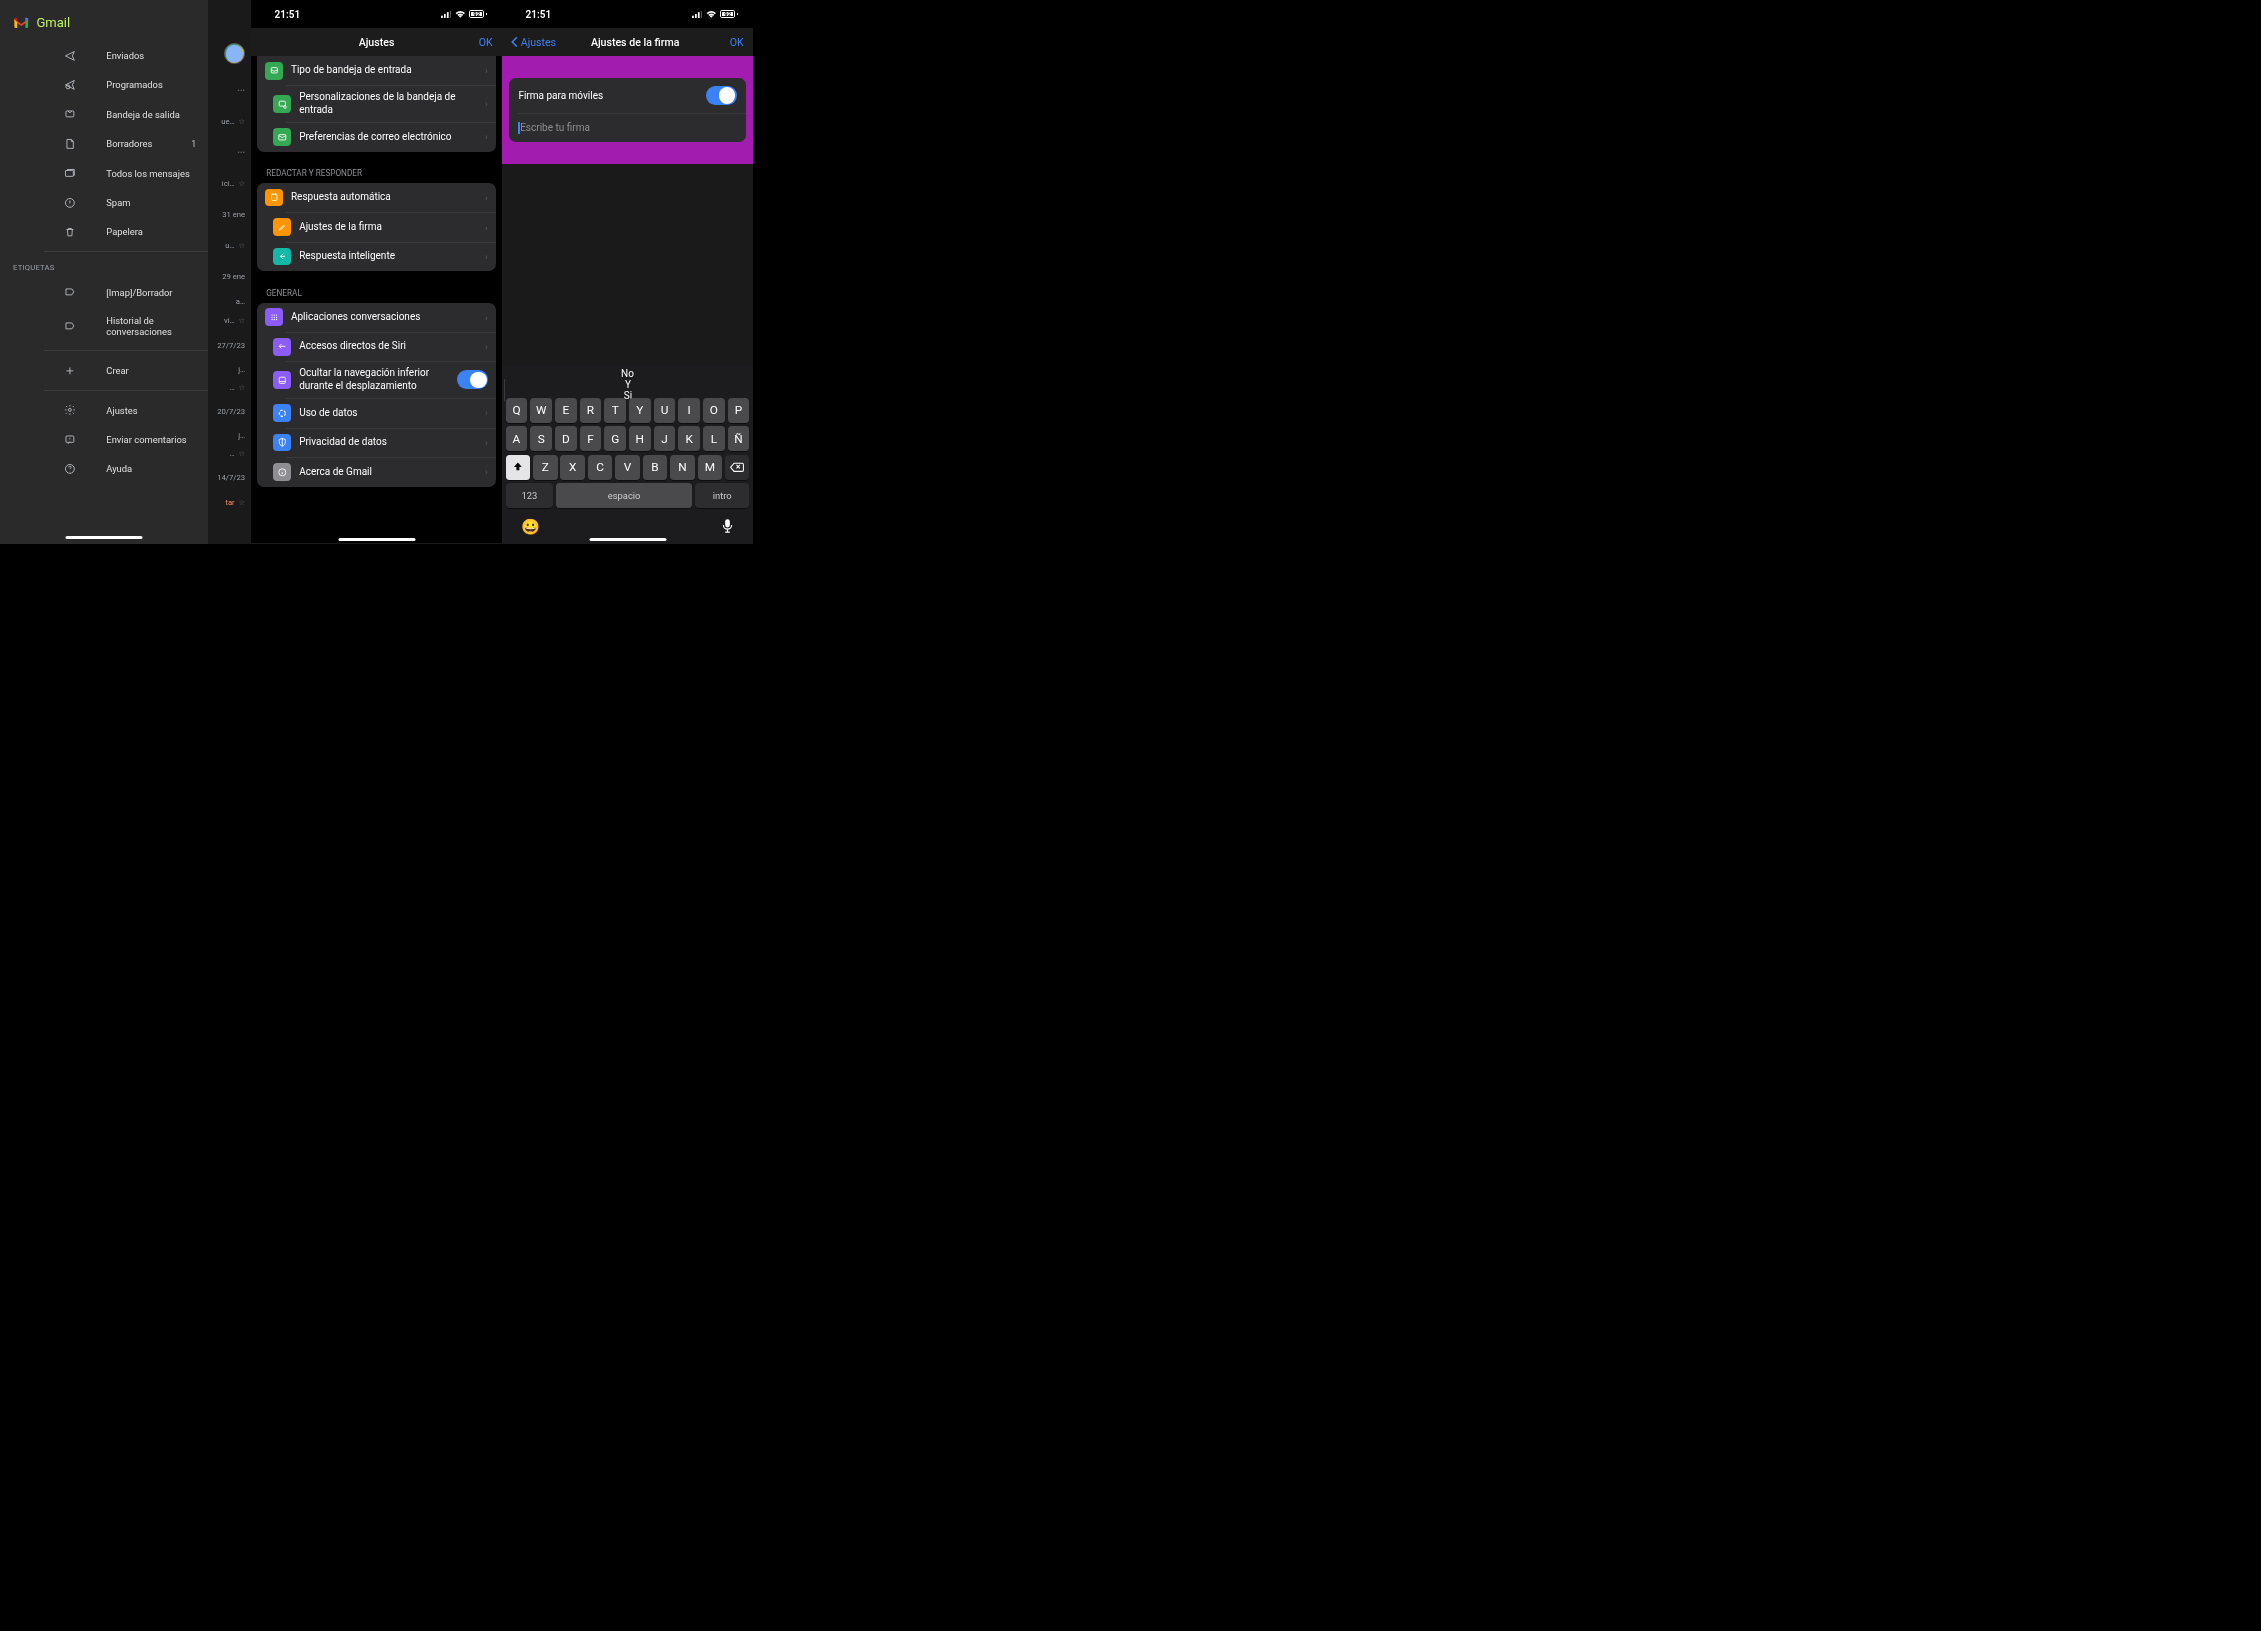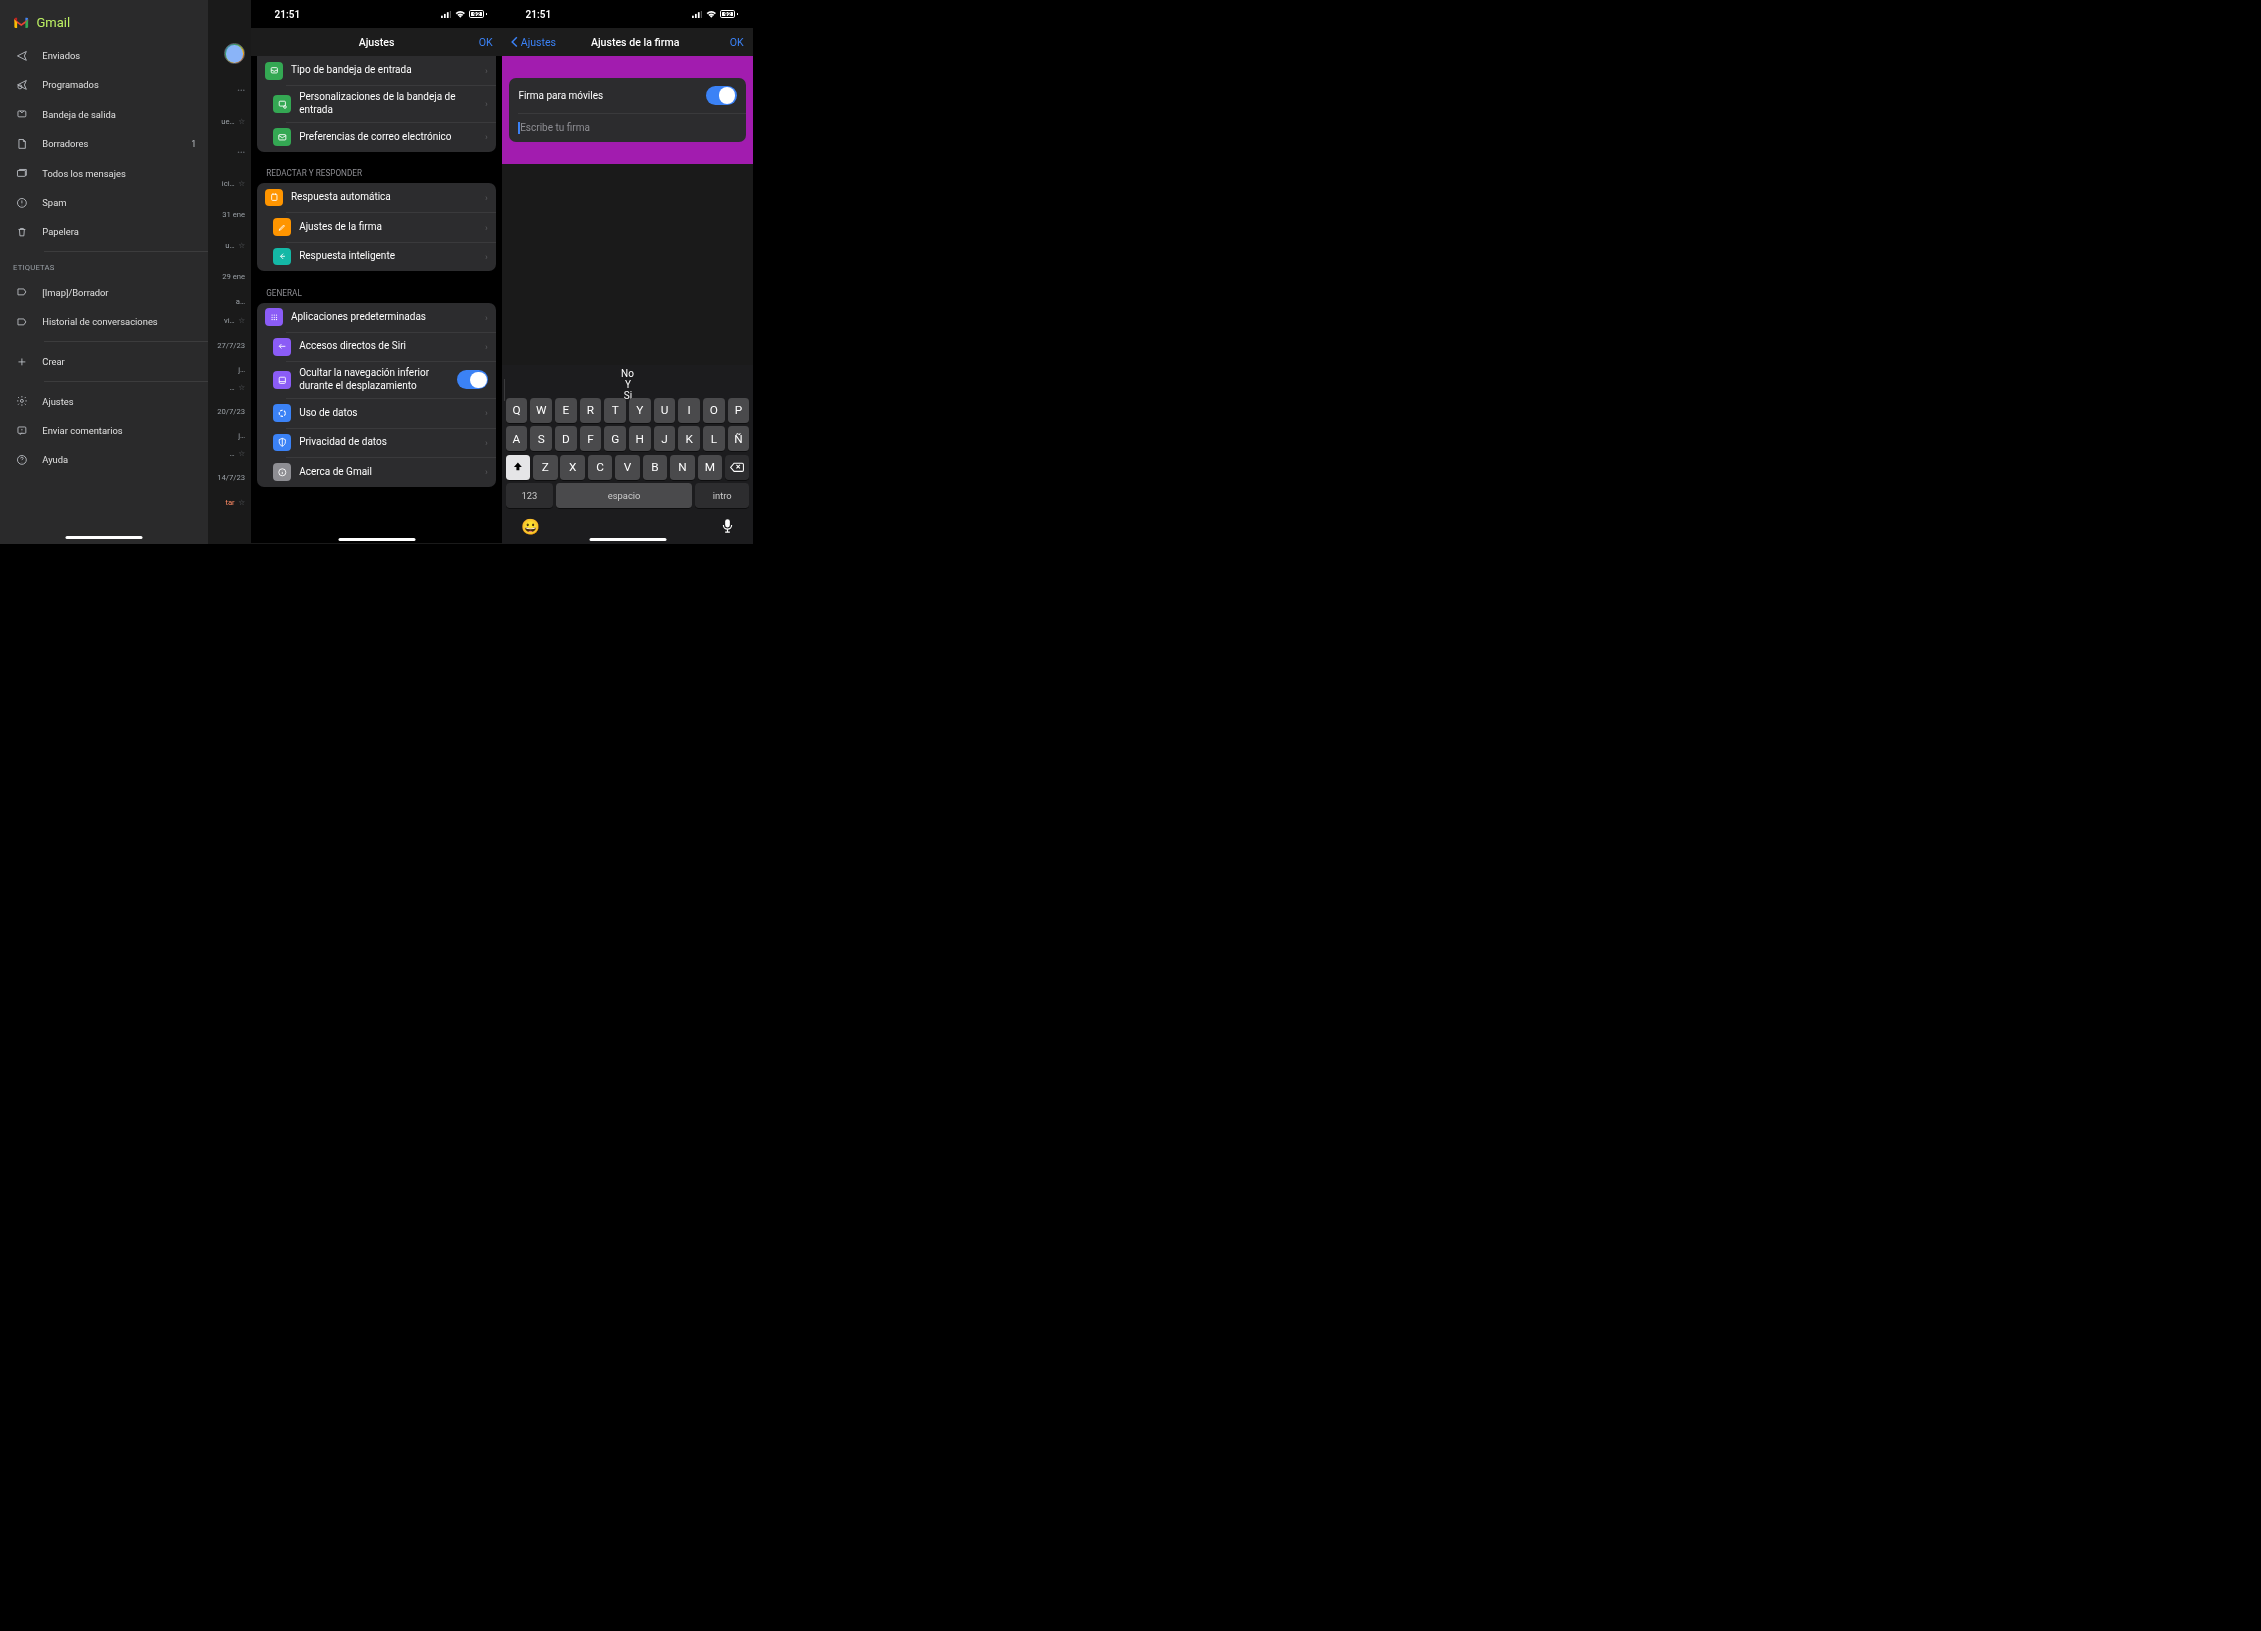--- a/index.html
+++ b/index.html
@@ -8,21 +8,21 @@
   .panel1 { width: 251px; display: flex; }
   .panel2 { width: 251px; }
   .panel3 { width: 251px; }
 
   
   .drawer { background: #2a2a2b; width: 208px; height: 100%; display: flex; flex-direction: column; position: relative; z-index:2;}
   .drawer-header { display: flex; align-items: center; gap: 7px; padding: 15.3px 13px 10.6px 13px; }
   .gmail-logo { width: 16.5px; height: 13px; }
   .drawer-title { font-size: 13px; color: #bef264; font-weight: 400; }
   .drawer-list { flex: 1; overflow: hidden; }
-  .drawer-item { display: flex; align-items: center; gap: 14px; padding: 8.2px 11.8px 8.2px 15.3px; color: #e0e0e0; font-size: 9.4px; }
+  .drawer-item { display: flex; align-items: center; gap: 30px; padding: 8.2px 11.8px 8.2px 15.3px; color: #e0e0e0; font-size: 9.4px; margin-left: 48px; }
   .drawer-item .icn { width: 13px; height: 13px; display: flex; align-items: center; justify-content: center; color:#bdc1c6;}
   .drawer-item .lbl { flex: 1; }
   .drawer-item .cnt { color: #bdc1c6; font-size: 8.8px; }
   .drawer-sep { border-top: 0.6px solid #3c3c3d; margin: 4.7px 0 4.7px 44px; }
   .drawer-heading { color: #9aa0a6; font-size: 7.7px; padding: 5.9px 13px; letter-spacing: 0.2px;}
   .homebar { position: absolute; bottom: 4.7px; left: 50%; transform: translateX(-50%); width: 77px; height: 2.9px; border-radius: 1.8px; background: #fff; }
   .bg-mail { position: absolute; right:0; top:0; bottom:0; width:42px; background:#1a1a1a; z-index:1; padding-top:41px;}
   .bg-row { height:31px; display:flex; align-items:center; justify-content:flex-end; padding-right:5.9px; gap:3.5px; color:#5f6368; font-size:7.7px;}
   .avatar{width:21px;height:21px;border-radius:50%;background:linear-gradient(135deg,#4285f4,#34a853,#fbbc05,#ea4335);display:flex;align-items:center;justify-content:center;overflow:hidden;border:1.2px solid #5f6368;}
   .avatar-in{width:17.7px;height:17.7px;border-radius:50%;background:#8ab4f8;}
@@ -398,21 +398,21 @@
               <circle cx="12" cy="7" r="1.5"></circle>
               <circle cx="17" cy="7" r="1.5"></circle>
               <circle cx="7" cy="12" r="1.5"></circle>
               <circle cx="12" cy="12" r="1.5"></circle>
               <circle cx="17" cy="12" r="1.5"></circle>
               <circle cx="7" cy="17" r="1.5"></circle>
               <circle cx="12" cy="17" r="1.5"></circle>
               <circle cx="17" cy="17" r="1.5"></circle>
             </svg>
           </div>
-          <div class="rlabel">Aplicaciones predeterminadas</div>
+          <div class="rlabel">Aplicaciones conversaciones</div>
           <span class="chev">›</span>
         </div>
       <div class="row">
           <div class="ricon ic-purple">
             <svg viewBox="0 0 24 24" fill="none" stroke="#fff" stroke-width="2">
               <path d="M10 17l-5-5 5-5M5 12h14"></path>
             </svg>
           </div>
           <div class="rlabel">Accesos directos de Siri</div>
           <span class="chev">›</span>

